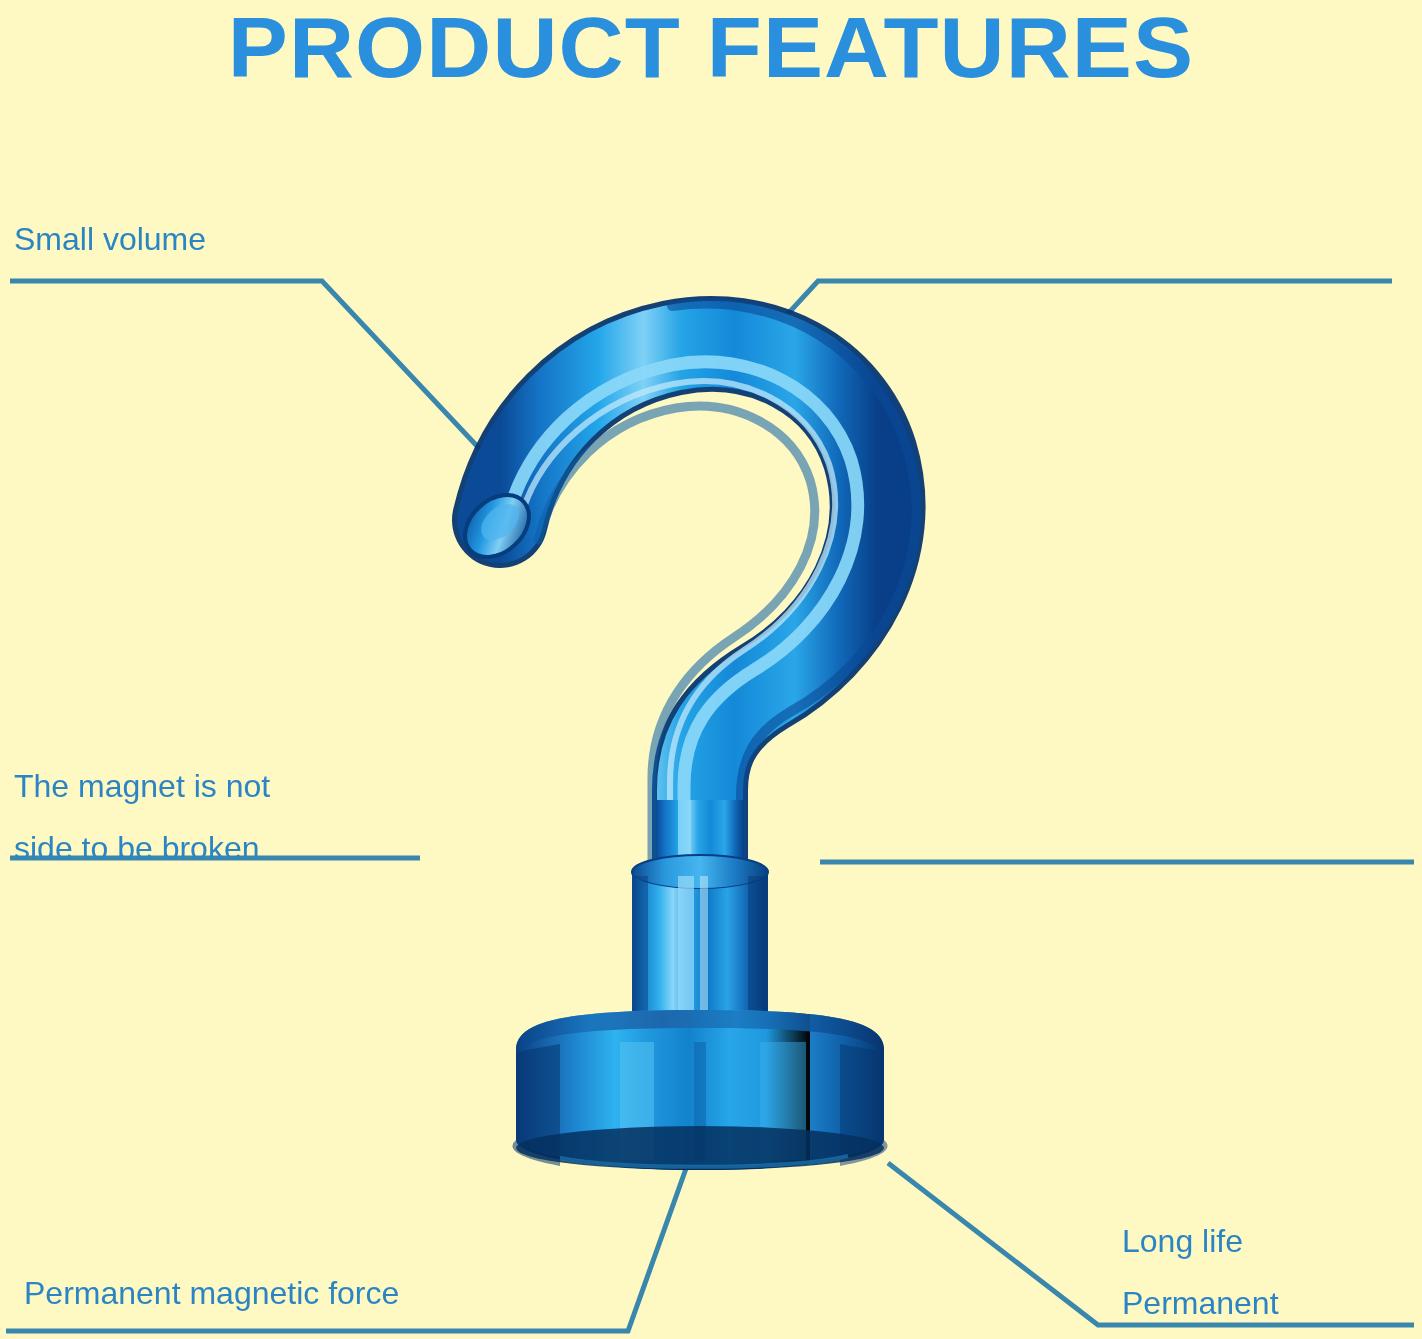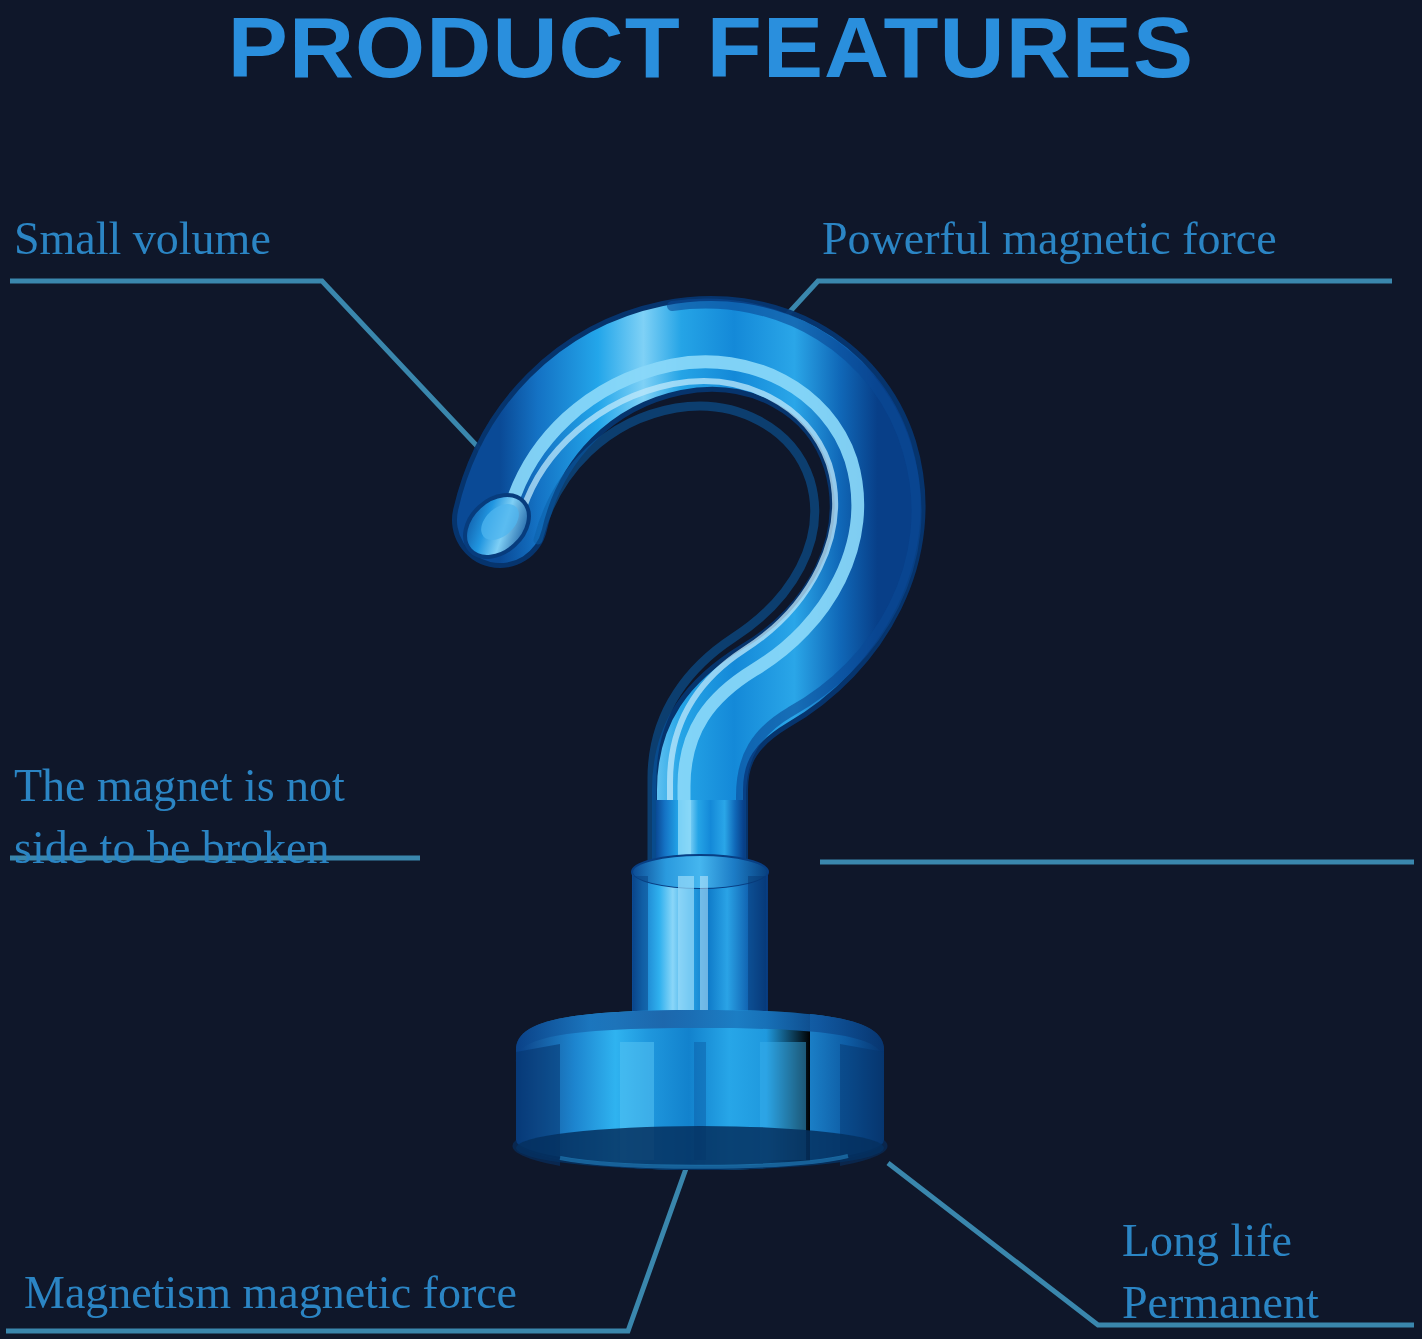--- a/index.html
+++ b/index.html
@@ -1,42 +1,42 @@
 <!DOCTYPE html>
 <html><head>
 <meta charset="utf-8">
 <style>
   html,body{margin:0;padding:0;background:#ffffff;}
   body{width:1422px;height:1339px;position:relative;overflow:hidden;
        font-family:"Liberation Sans",sans-serif;background:#fff;}
 
-  #stage{position:absolute;inset:0;width:1422px;height:1339px;background:#0f172a;}
+  #stage{position:absolute;inset:0;width:1422px;height:1339px;background:#fef9c3;}
 
   
   .title{
     position:absolute;left:0;top:2px;width:1422px;
     text-align:center;
     font-family:"Liberation Sans",sans-serif;
     font-weight:700;
     font-size:85px;
     line-height:92px;
     letter-spacing:1px;
     color:#2a8fdd;
     transform:scaleX(1.06);
     transform-origin:50% 50%;
     white-space:nowrap;
   }
 
   
   .label{
     position:absolute;
     color:#2b85c4;
-    font-family:Liberation Serif, serif;
+    font-family:Liberation Sans, sans-serif;
     font-weight:400;
-    font-size:46px;
+    font-size:32px;
     line-height:62px;
     white-space:nowrap;
   }
   .label.two-line{white-space:normal;}
   .lbl-line{display:block;}
 
   .lbl-small-volume{left:14px;top:208px;}
   .lbl-powerful{left:822px;top:208px;}
   .lbl-not-broken{left:14px;top:708px;margin-top:47px;}
   .lbl-concentrates{left:818px;top:708px;width:580px;text-align:right;}
@@ -240,28 +240,27 @@
         <path d="M 516 1140 A 184 30 0 0 0 884 1140 A 184 26 0 0 1 516 1140 Z" fill="#042a5c"></path>
         <ellipse cx="700" cy="1148" rx="184" ry="22" fill="#05305f" opacity="0.85"></ellipse>
 
         <path d="M 560 1158 C 620 1170, 790 1170, 848 1156" fill="none" stroke="#2f9fe0" stroke-width="4" opacity="0.45"></path>
       </g>
     </g>
   </svg>
 
   <div class="label lbl-small-volume">Small volume</div>
 
-  <div class="label lbl-powerful">Powerful magnetic force</div>
 
   <div class="label two-line lbl-not-broken">
     <span class="lbl-line">The magnet is not</span>
     <span class="lbl-line">side to be broken</span>
   </div>
 
 
-  <div class="label lbl-permanent">Magnetism magnetic force</div>
+  <div class="label lbl-permanent">Permanent magnetic force</div>
 
   <div class="label two-line lbl-longlife">
     <span class="lbl-line">Long life</span>
     <span class="lbl-line">Permanent</span>
   </div>
 
 </div>
 
 </body></html>

